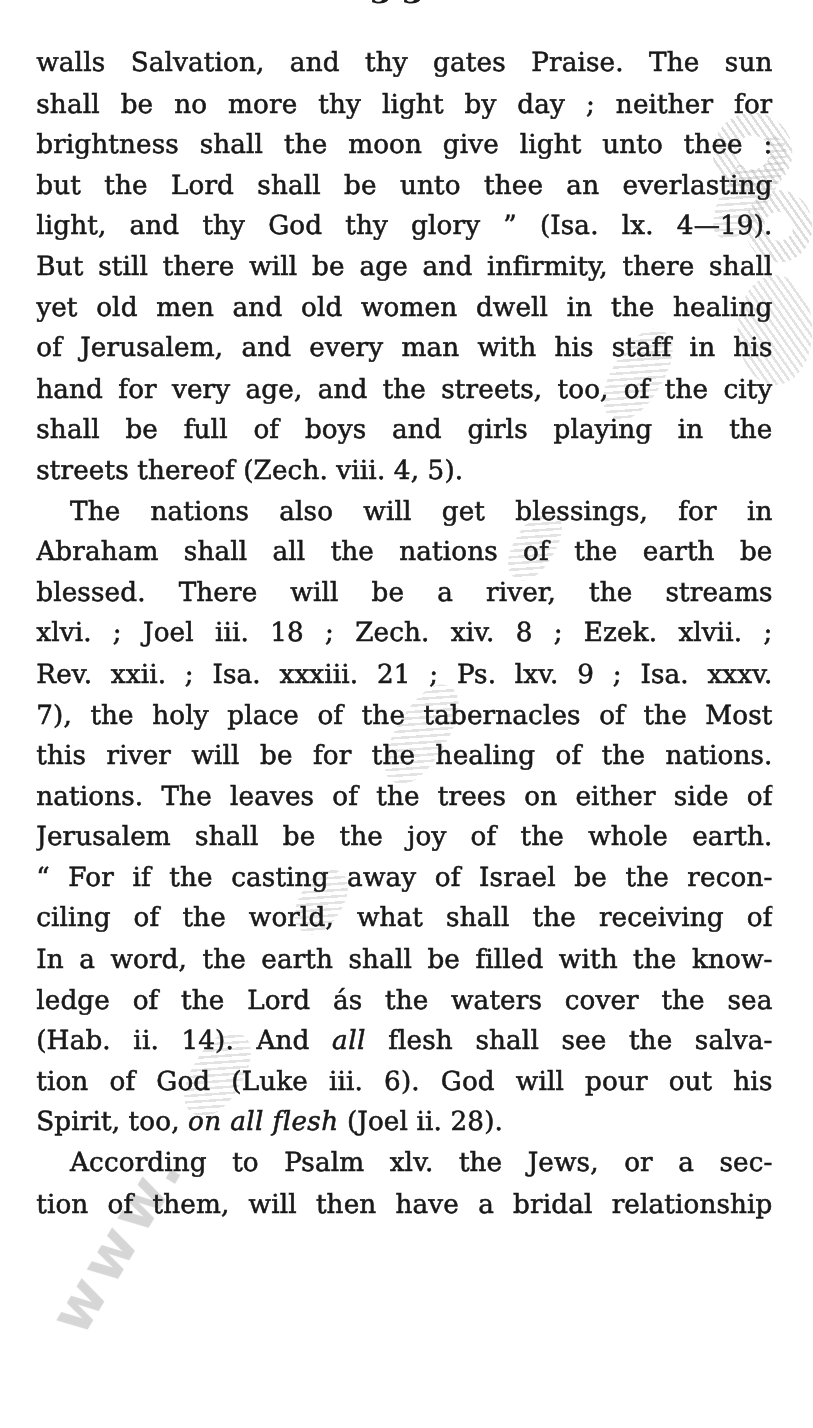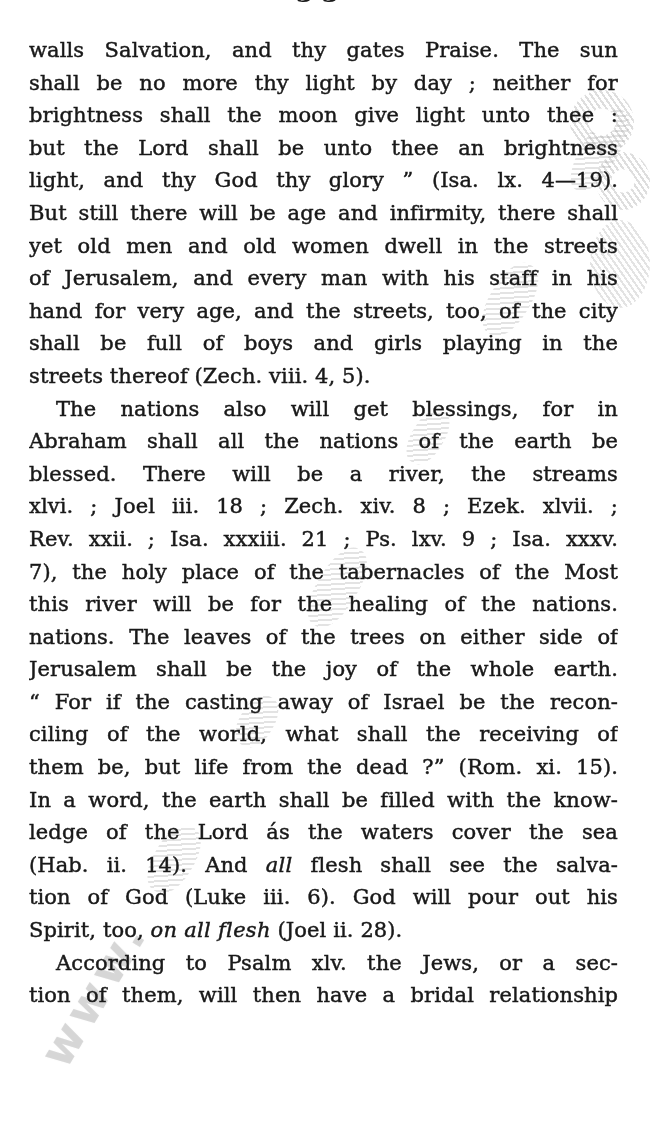--- a/index.html
+++ b/index.html
@@ -141,40 +141,39 @@
   </div>
 
   <div class="wm-ring r1"></div>
   <div class="wm-ring r2"></div>
   <div class="wm-ring r3"></div>
 
   <div class="text-block">
       <div class="line"><span>walls Salvation, and thy gates Praise.  The sun</span></div>
       <div class="line"><span>shall be no more thy light by day ; neither for</span></div>
       <div class="line"><span>brightness shall the moon give light unto thee :</span></div>
-      <div class="line"><span>but the Lord shall be unto thee an brightness</span></div>
+      <div class="line"><span>but the Lord shall be unto thee an everlasting</span></div>
       <div class="line"><span>light, and thy God thy glory ” (Isa. lx. 4—19).</span></div>
       <div class="line"><span>But still there will be age and infirmity, there shall</span></div>
-      <div class="line"><span>yet old men and old women dwell in the streets</span></div>
+      <div class="line"><span>yet old men and old women dwell in the healing</span></div>
       <div class="line"><span>of Jerusalem, and every man with his staff in his</span></div>
       <div class="line"><span>hand for very age, and the streets, too, of the city</span></div>
       <div class="line"><span>shall be full of boys and girls playing in the</span></div>
       <div class="line end"><span>streets thereof (Zech. viii. 4, 5).</span></div>
       <div class="line indent"><span>The nations also will get blessings, for in</span></div>
       <div class="line"><span>Abraham shall all the nations of the earth be</span></div>
       <div class="line"><span>blessed.  There will be a river, the streams</span></div>
       <div class="line"><span>xlvi. ; Joel iii. 18 ; Zech. xiv. 8 ; Ezek. xlvii. ;</span></div>
       <div class="line"><span>Rev. xxii. ; Isa. xxxiii. 21 ; Ps. lxv. 9 ; Isa. xxxv.</span></div>
       <div class="line"><span>7), the holy place of the tabernacles of the Most</span></div>
       <div class="line"><span>this river will be for the healing of the nations.</span></div>
       <div class="line"><span>nations.  The leaves of the trees on either side of</span></div>
       <div class="line"><span>Jerusalem shall be the joy of the whole earth.</span></div>
       <div class="line"><span>“ For if the casting away of Israel be the recon-</span></div>
       <div class="line"><span>ciling of the world, what shall the receiving of</span></div>
-      <div class="line"><span>them be, but life from the dead ?” (Rom. xi. 15).</span></div>
       <div class="line"><span>In a word, the earth shall be filled with the know-</span></div>
       <div class="line"><span>ledge of the Lord ás the waters cover the sea</span></div>
       <div class="line"><span>(Hab. ii. 14).  And </span><i>all</i><span> flesh shall see the salva-</span></div>
       <div class="line"><span>tion of God (Luke iii. 6).  God will pour out his</span></div>
       <div class="line end"><span>Spirit, too, </span><i>on all flesh</i><span> (Joel ii. 28).</span></div>
       <div class="line indent"><span>According to Psalm xlv. the Jews, or a sec-</span></div>
       <div class="line"><span>tion of them, will then have a bridal relationship</span></div>
     </div>
 
 </div>

